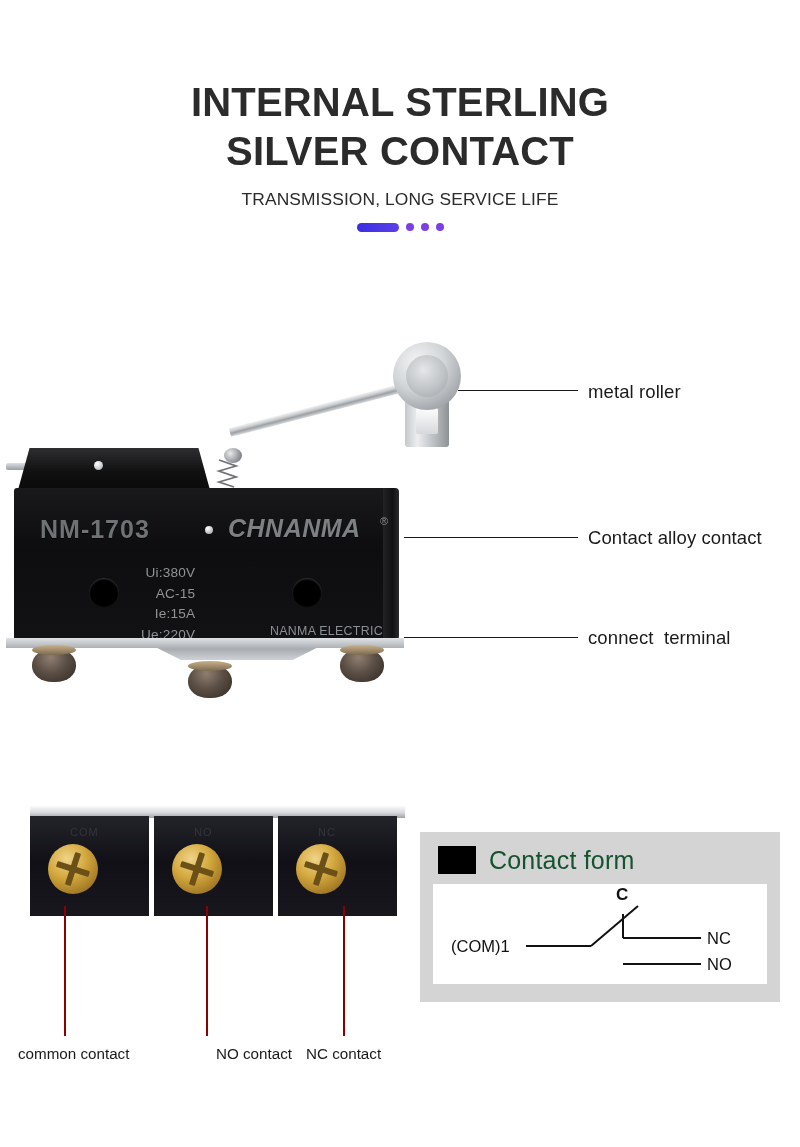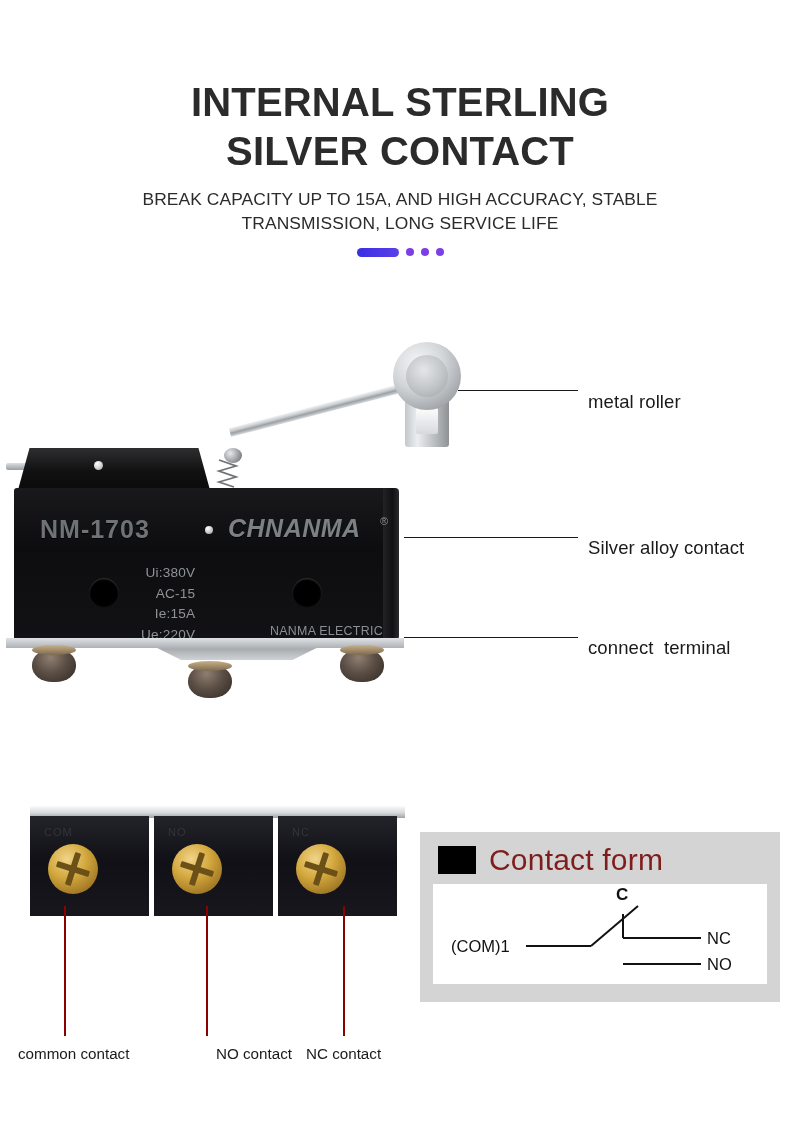--- a/index.html
+++ b/index.html
@@ -62,21 +62,20 @@
     background: #7b3fe4;
   }
 
   
   .callout-label {
     position: absolute;
     font-size: 18.5px;
     color: #1a1a1a;
     white-space: pre;
     letter-spacing: 0.1px;
-    margin-top: 10px;
   }
   .callout-line {
     position: absolute;
     height: 1px;
     background: #1a1a1a;
   }
 
   
   #switch-photo {
     position: absolute;
@@ -340,20 +339,21 @@
   #terminal-block-1 { left: 0px; }
   #terminal-block-2 { left: 124px; }
   #terminal-block-3 { left: 248px; }
   .terminal-emboss {
     position: absolute;
     top: 20px;
     font-size: 11px;
     font-weight: normal;
     color: #34343c;
     letter-spacing: 1px;
+    margin-left: 26px;
   }
   #terminal-emboss-1 { left: 14px; }
   #terminal-emboss-2 { left: 138px; }
   #terminal-emboss-3 { left: 262px; }
   .terminal-screw {
     position: absolute;
     top: 38px;
     width: 50px;
     height: 50px;
     border-radius: 50%;
@@ -400,22 +400,22 @@
     display: flex;
     align-items: center;
     gap: 13px;
   }
   #contact-form-marker {
     width: 38px;
     height: 28px;
     background: #000000;
   }
   #contact-form-title {
-    font-size: 30px;
-    color: #7f1d1d;
+    font-size: 25px;
+    color: #14532d;
     letter-spacing: 0.2px;
   }
   #contact-diagram {
     position: absolute;
     left: 13px;
     top: 52px;
     width: 334px;
     height: 100px;
     background: #ffffff;
   }
@@ -432,21 +432,20 @@
     fill: #111111;
   }
 </style>
 </head>
 <body>
 
 <div id="header">
   <div class="title-line" id="title-line-1">INTERNAL STERLING</div>
   <div class="title-line" id="title-line-2">SILVER CONTACT</div>
   <div id="subtitle">
-    <div>BREAK CAPACITY UP TO 15A, AND HIGH ACCURACY, STABLE</div>
     <div>TRANSMISSION, LONG SERVICE LIFE</div>
   </div>
   <div id="divider">
     <span id="divider-bar"></span>
     <span class="divider-dot"></span>
     <span class="divider-dot"></span>
     <span class="divider-dot"></span>
   </div>
 </div>
 
@@ -490,21 +489,21 @@
   <div class="terminal-foot" id="foot-2"></div>
   <div class="terminal-foot-ring" id="foot-2-ring"></div>
   <div class="terminal-foot" id="foot-3"></div>
   <div class="terminal-foot-ring" id="foot-3-ring"></div>
 </div>
 
 <div class="callout-line" style="left:458px; top:390px; width:120px;"></div>
 <div class="callout-label" style="left:588px; top:381px;">metal roller</div>
 
 <div class="callout-line" style="left:404px; top:537px; width:174px;"></div>
-<div class="callout-label" style="left:588px; top:527px;">Silver alloy contact</div>
+<div class="callout-label" style="left:588px; top:527px;">Contact alloy contact</div>
 
 <div class="callout-line" style="left:404px; top:637px; width:174px;"></div>
 <div class="callout-label" style="left:588px; top:627px;">connect  terminal</div>
 
 <div id="terminal-photo">
   <div id="terminal-top-strip"></div>
 
   <div class="terminal-block" id="terminal-block-1"></div>
   <div class="terminal-block" id="terminal-block-2"></div>
   <div class="terminal-block" id="terminal-block-3"></div>

